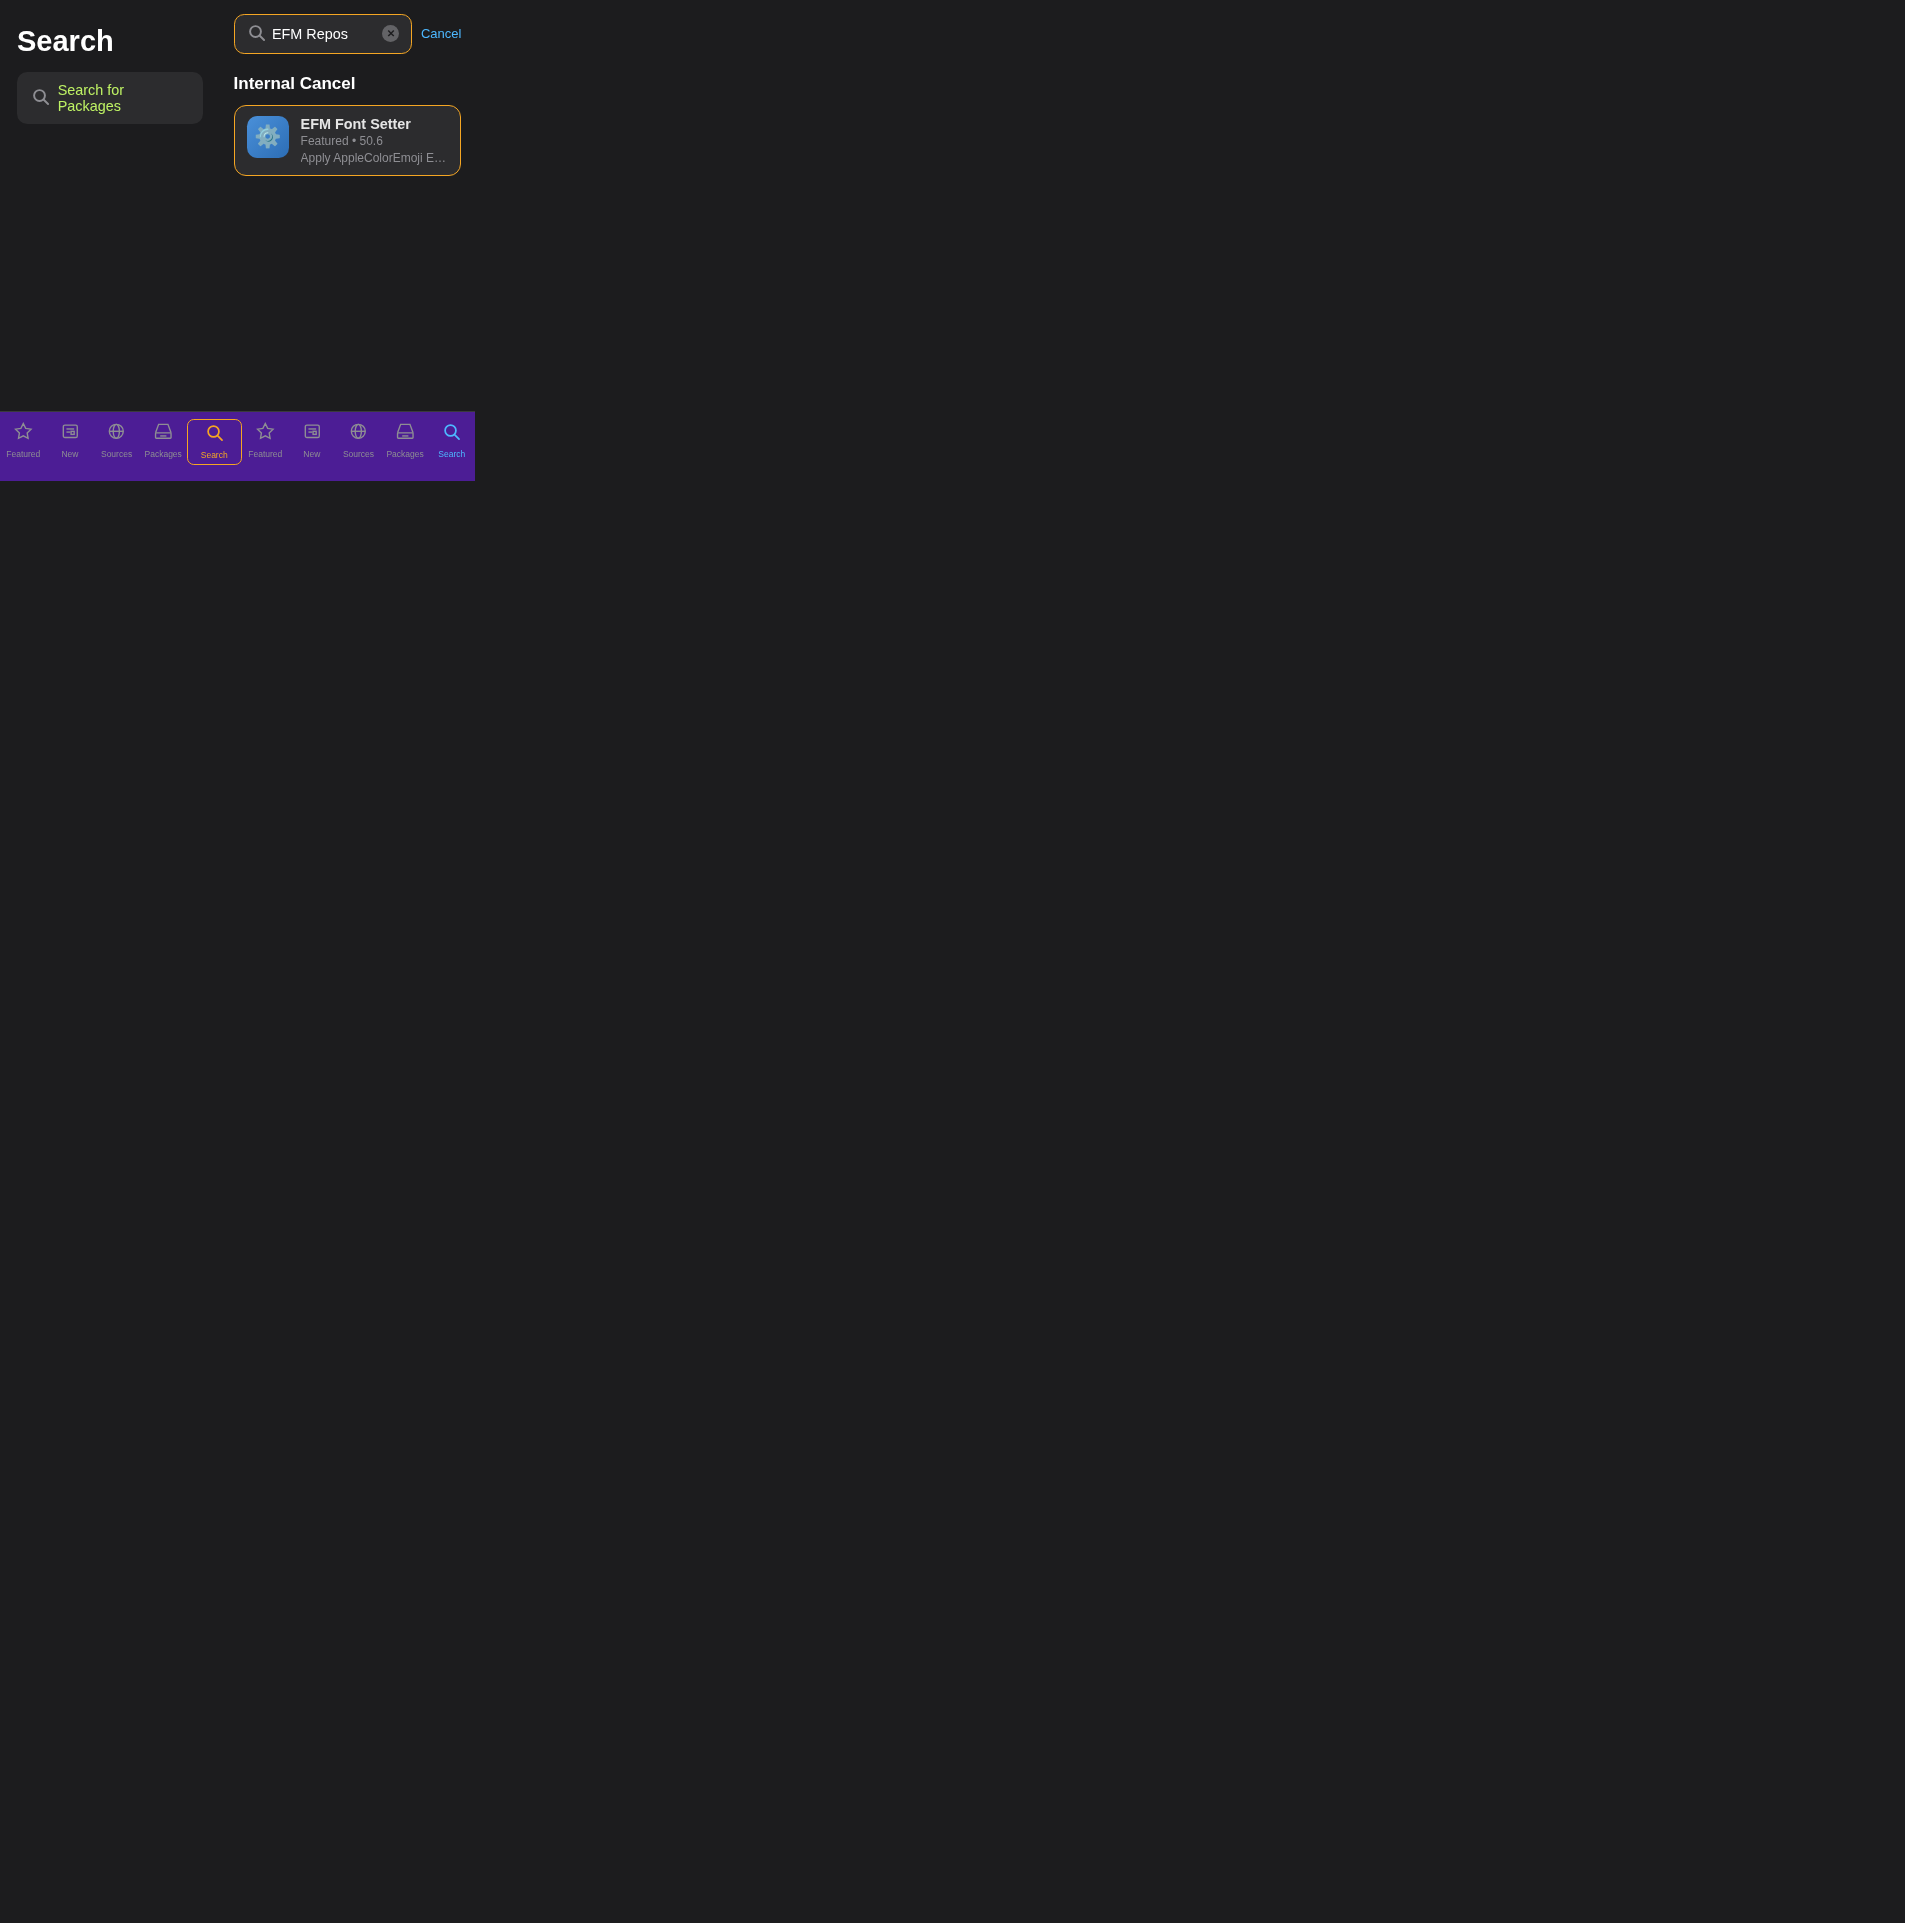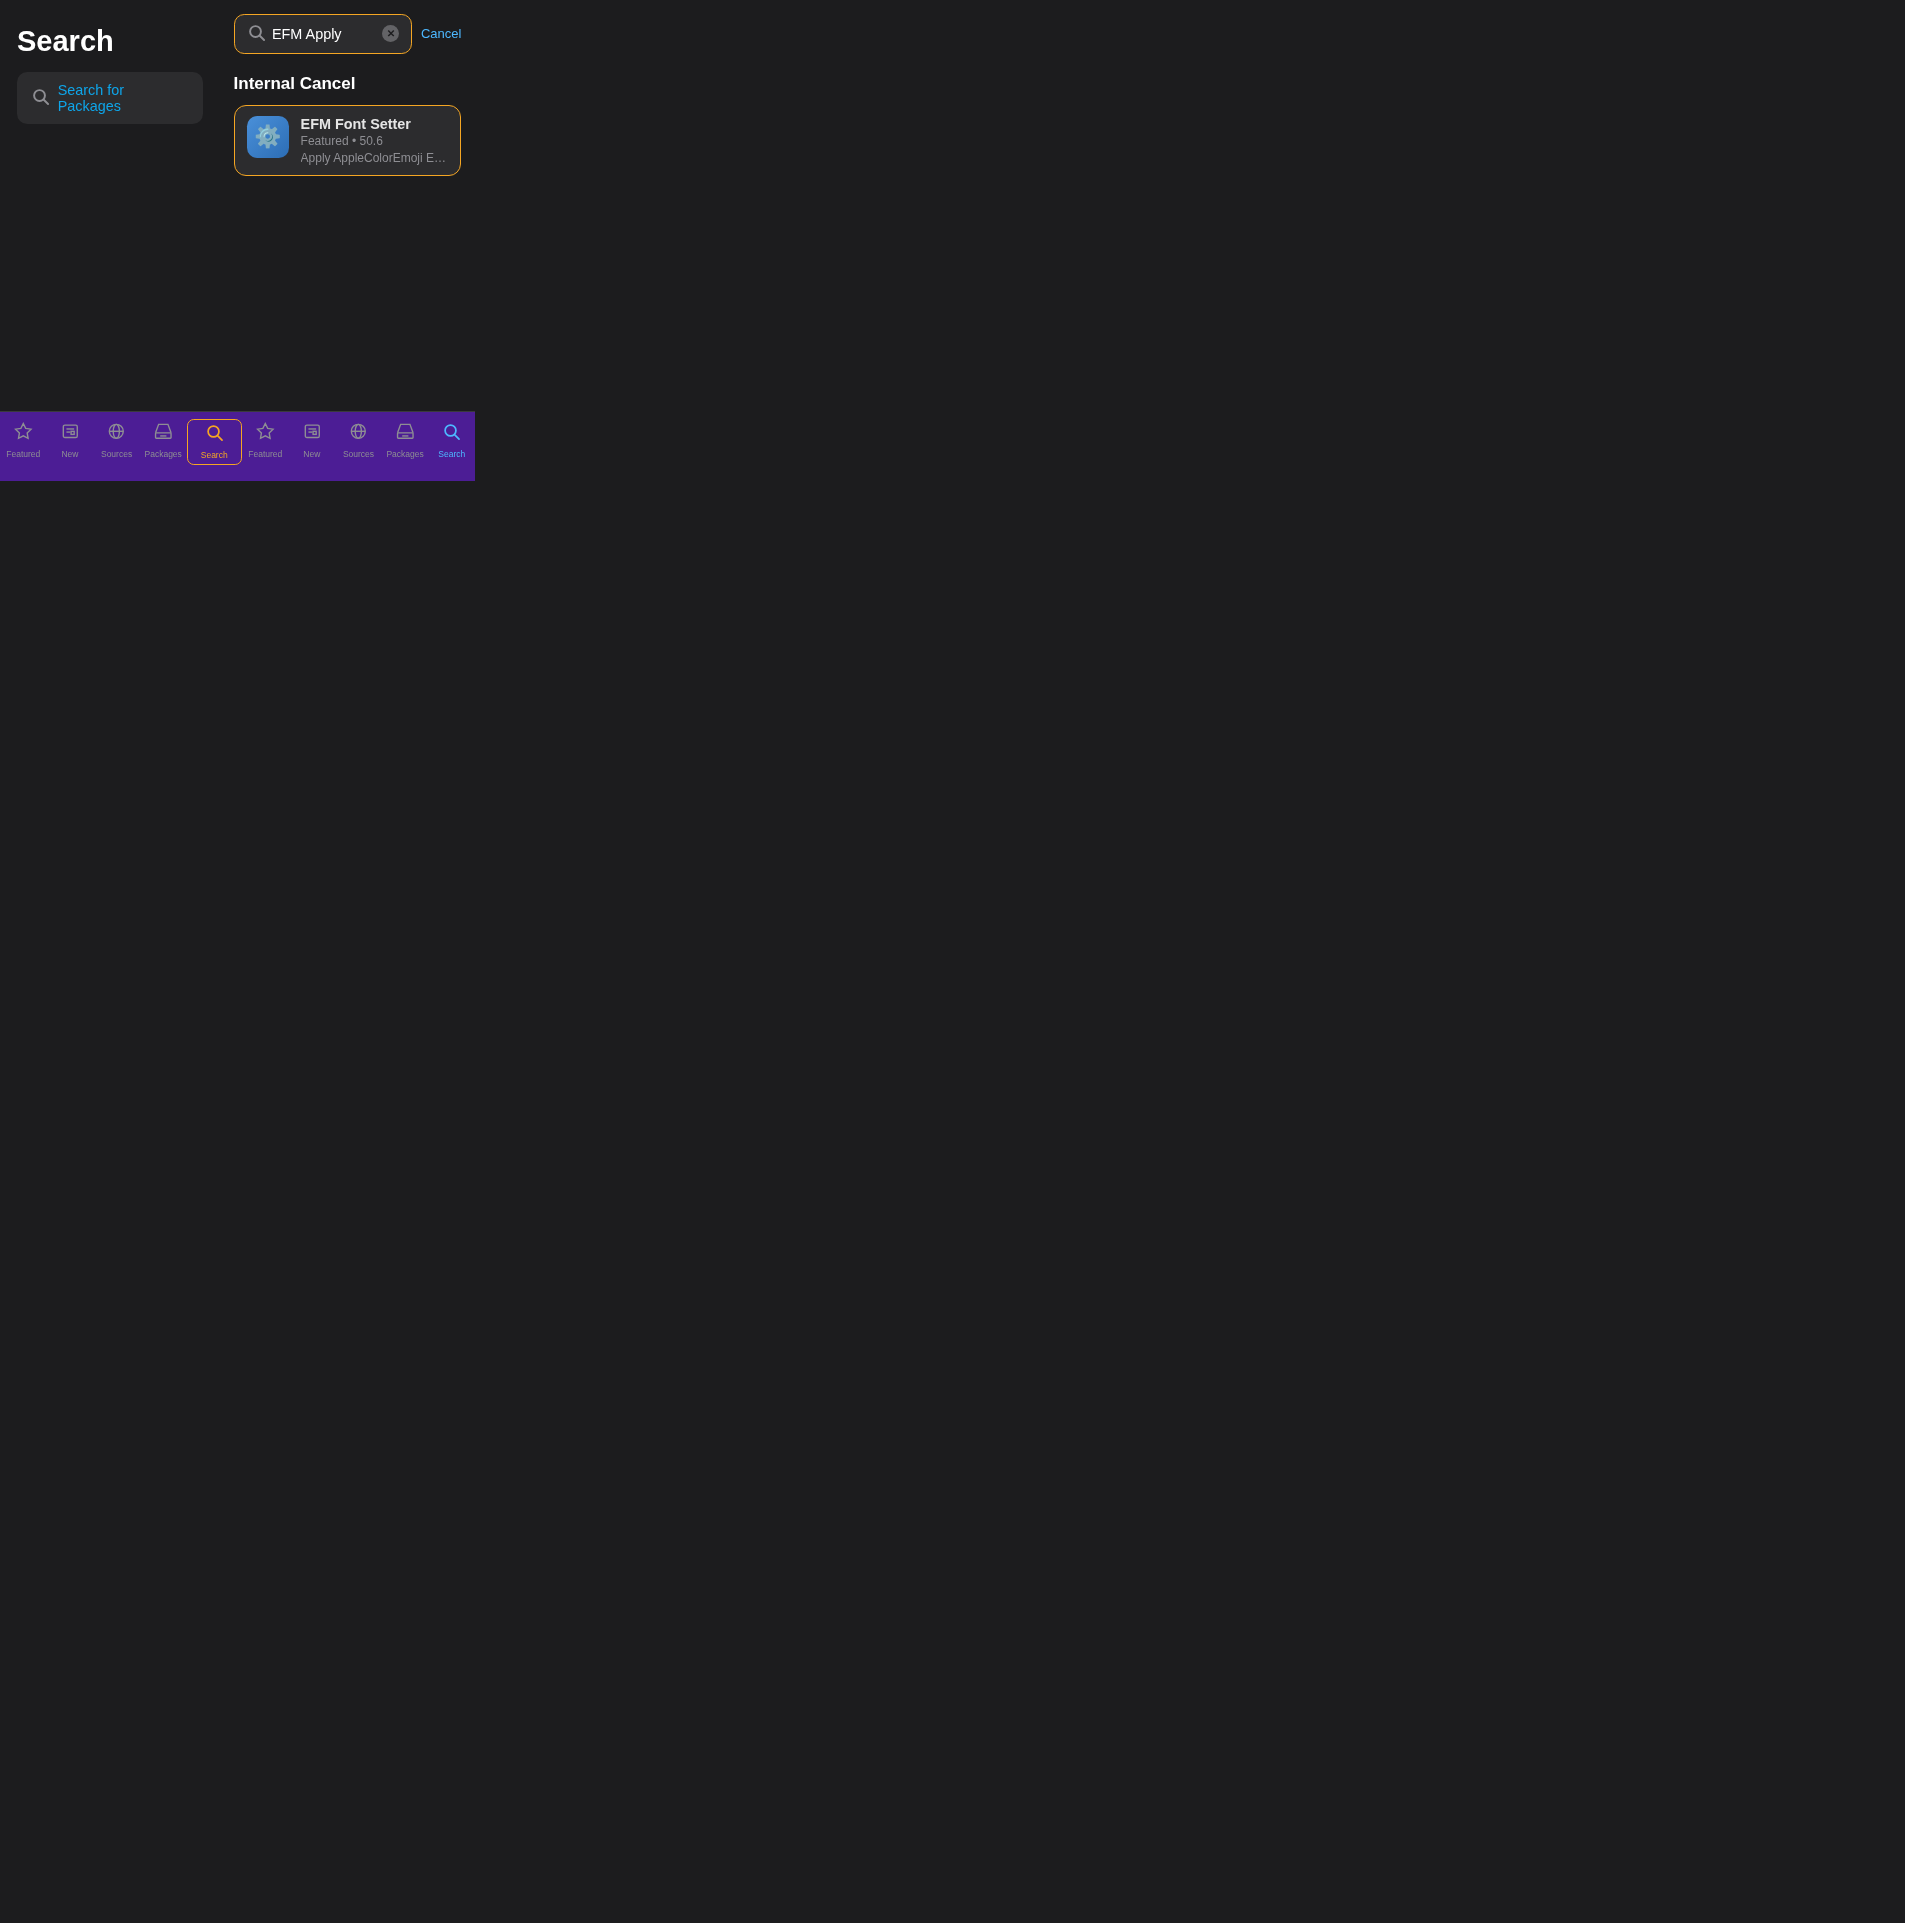--- a/index.html
+++ b/index.html
@@ -49,21 +49,21 @@
       align-items: center;
       gap: 8.5px;
     }
 
     .search-icon-left {
       color: #8e8e93;
       font-size: 13.6px;
     }
 
     .search-placeholder-text {
-      color: #0ea5e9;
+      color: #bef264;
       font-size: 14.4px;
     }
 
     
     .right-panel {
       position: absolute;
       top: 0;
       right: 0;
       left: 220px;
       padding: 13.6px 13.6px 13.6px 13.6px;
@@ -259,21 +259,21 @@
 
   <div class="right-panel">
     <div class="search-bar-active">
       <div class="search-input-container">
         <span class="search-icon-active">
           <svg class="icon-svg-sm" viewBox="0 0 24 24" fill="none" stroke="#8e8e93" stroke-width="2.5" stroke-linecap="round" stroke-linejoin="round">
             <circle cx="11" cy="11" r="7"></circle>
             <line x1="16.5" y1="16.5" x2="22" y2="22"></line>
           </svg>
         </span>
-        <span class="search-input-value">EFM Apply</span>
+        <span class="search-input-value">EFM Repos</span>
         <div class="clear-button">
           <span class="clear-icon">✕</span>
         </div>
       </div>
       <span class="cancel-button">Cancel</span>
     </div>
 
     <div class="section-title">Internal Cancel</div>
 
     <div class="package-result">

